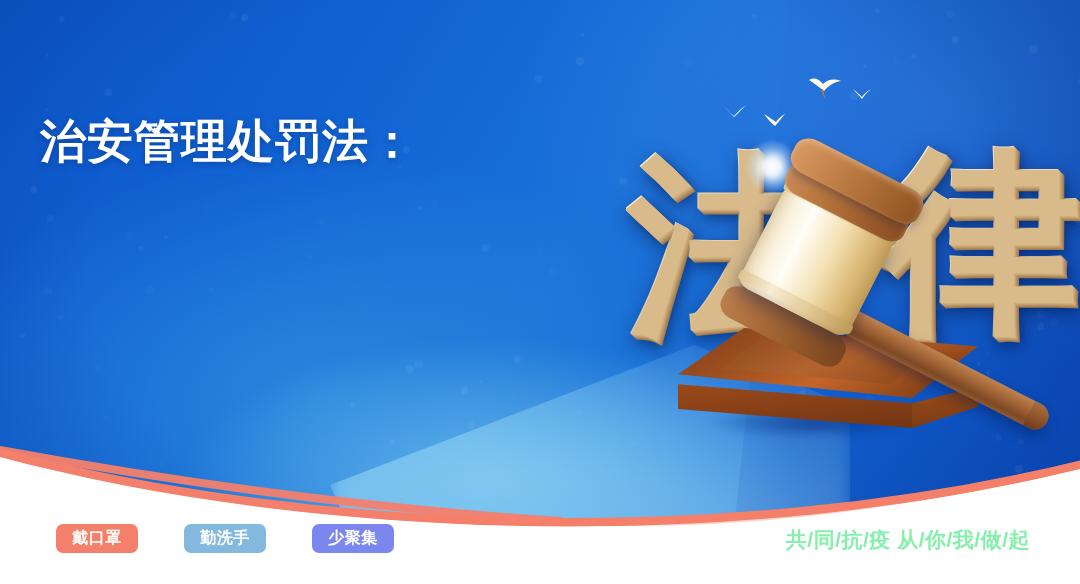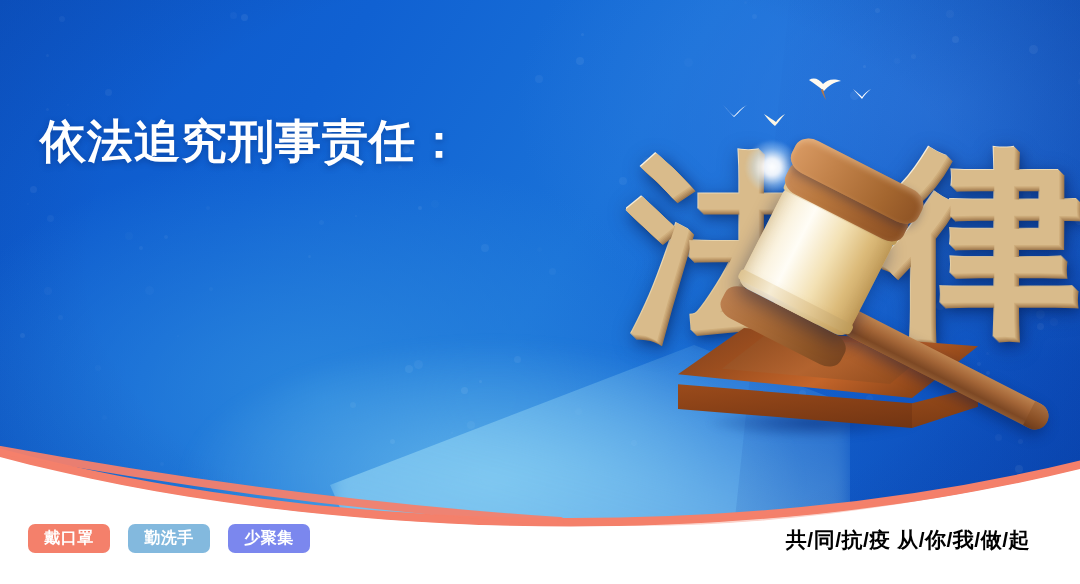--- a/index.html
+++ b/index.html
@@ -178,29 +178,29 @@
   .bird svg{display:block;}
 
   
   .bottom-curve{position:absolute; left:0; bottom:0; width:1080px; height:175px;}
 
   
   .tags{position:absolute; left:28px; bottom:31px; display:flex; gap:18px;}
   .tag{
     display:flex; align-items:center; justify-content:center;
     width:82px; height:29px; border-radius:7px;
-    color:#ffffff; font-size:16px; font-weight:bold; letter-spacing:.5px;
+    color:#ffffff; font-size:16px; font-weight:bold; letter-spacing:.5px;margin-left:28px;
   }
   .tag-1{background:#f4806b;}
   .tag-2{background:#83b9de;}
   .tag-3{background:#7b87ee;}
 
   .slogan{
     position:absolute; right:50px; bottom:30px;
-    color:#000000; font-size:21px; font-weight:bold; letter-spacing:.5px;
+    color:#86efac; font-size:21px; font-weight:bold; letter-spacing:.5px;
     white-space:nowrap;
   }
 </style>
 </head>
 <body>
 
 <div id="poster">
 
   <div class="bg-base"></div>
   <div class="bg-wash"></div>
@@ -340,21 +340,21 @@
         <path d="M3 4 C8 1, 13 3, 17 8 C21 4, 27 2, 35 5 C28 6, 22 10, 18 15 C13 11, 8 7, 3 4 Z" fill="#fffaf0"></path>
         <path d="M17 13 C18 17, 19 21, 20 24 C18 21, 16 17, 15 14 Z" fill="#b2784a"></path>
       </svg>
   </div>
   <div class="bird" style="left:852px; top:88px;">
     <svg width="20" height="12" viewBox="0 0 20 12">
         <path d="M1 1 C5 4, 8 7, 10 9 C12 6, 15 3, 19 1 C15 4, 12 8, 10 11 C7 8, 4 4, 1 1 Z" fill="#ffffff"></path>
       </svg>
   </div>
 
-  <div class="headline">依法追究刑事责任：</div>
+  <div class="headline">治安管理处罚法：</div>
 
   <svg class="bottom-curve" viewBox="0 0 1080 175" preserveAspectRatio="none">
     <path d="M0,48 C300,128 720,148 1080,60 L1080,175 L0,175 Z" fill="#ffffff"></path>
     <path d="M0,44 C300,124 720,144 1080,56" fill="none" stroke="#f4806b" stroke-width="9" stroke-linecap="round"></path>
     <path d="M0,48 C300,128 720,148 1080,60 L1080,175 L0,175 Z" fill="#ffffff"></path>
     <path d="M0,41 C180,74 360,99 560,112" fill="none" stroke="#f4806b" stroke-width="8" stroke-linecap="round" opacity="0.95"></path>
     <path d="M560,112 C700,120 860,108 1080,57" fill="none" stroke="#f4806b" stroke-width="5" stroke-linecap="round" opacity="0.35"></path>
     <path d="M0,50 C300,130 720,150 1080,62 L1080,175 L0,175 Z" fill="#ffffff"></path>
   </svg>
 

